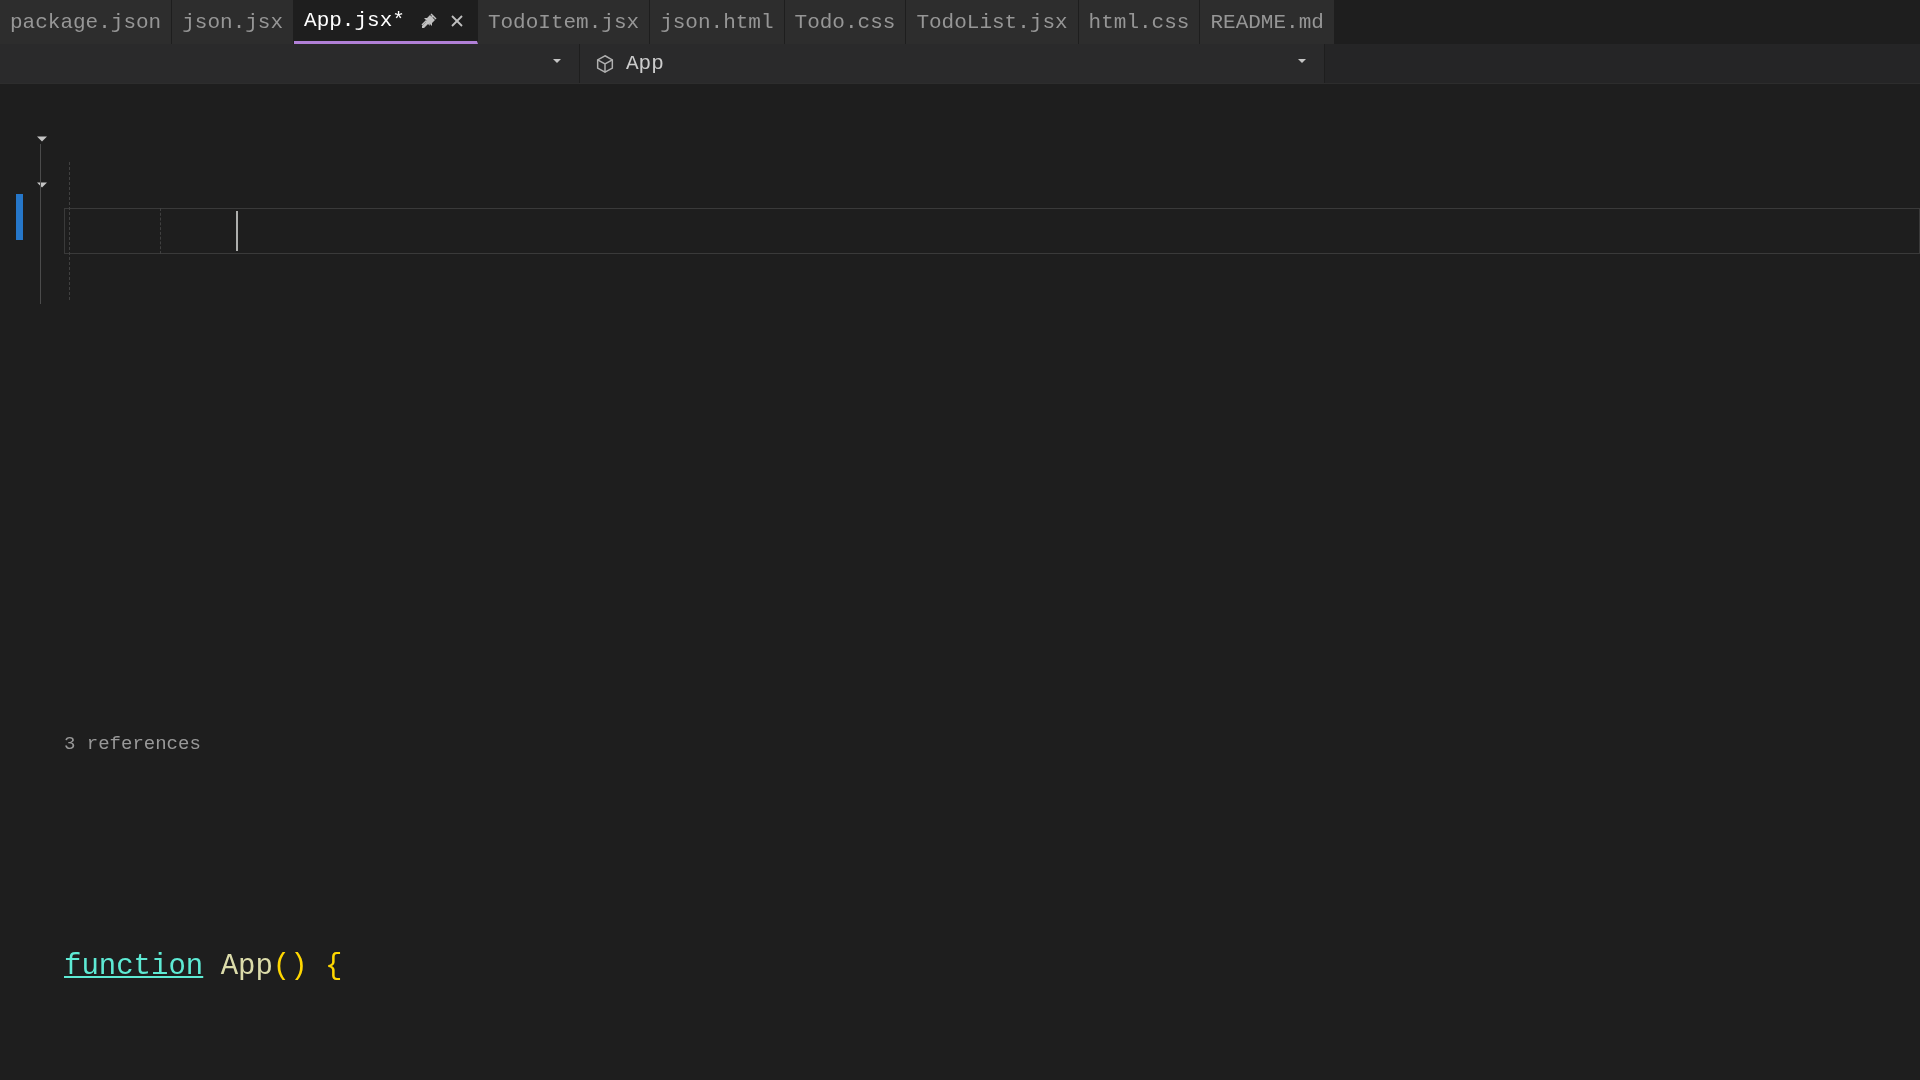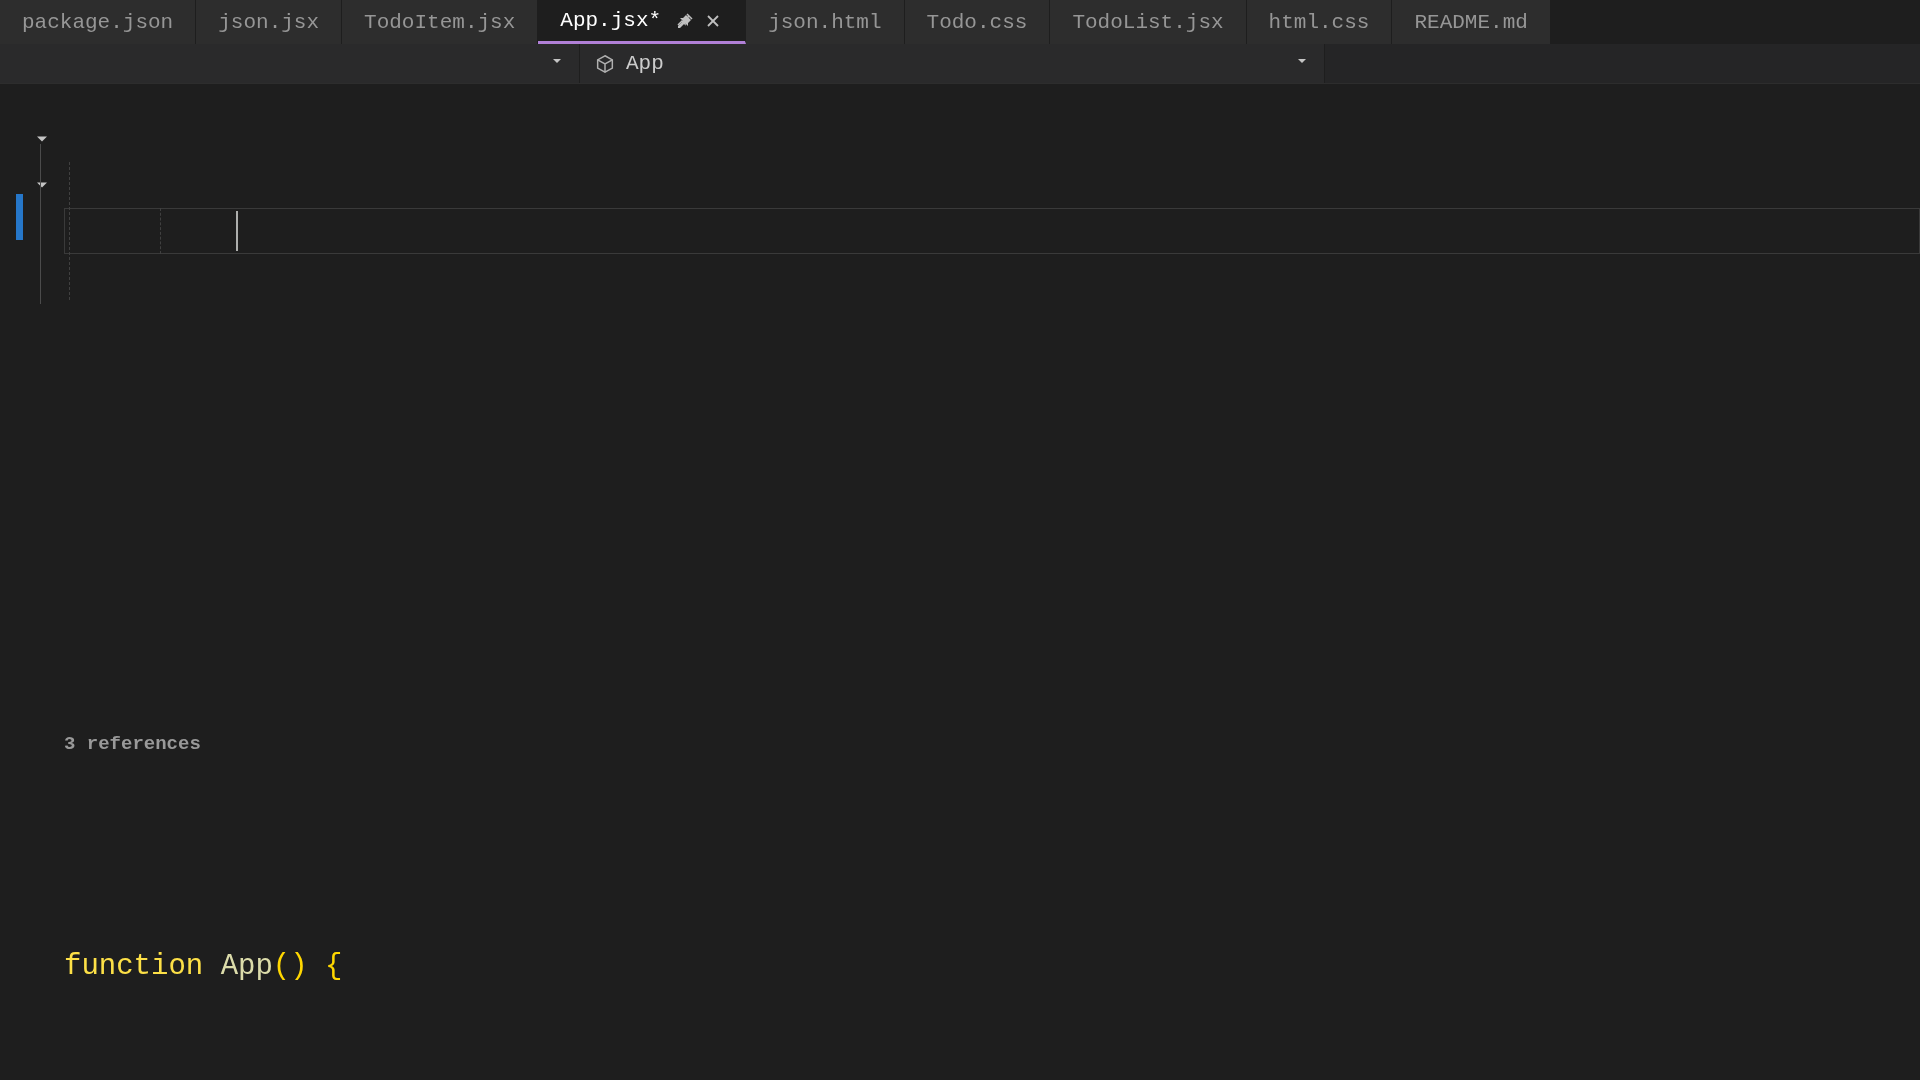--- a/index.html
+++ b/index.html
@@ -15,21 +15,21 @@
   
   .tab-bar {
     display: flex;
     height: 44px;
     background: #1e1e1e;
     align-items: stretch;
   }
   .tab {
     display: flex;
     align-items: center;
-    padding: 0 22px;
+    padding: 0 10px;
     font-size: 21px;
     color: #969696;
     background: #2d2d2d;
     border-right: 1px solid #1e1e1e;
     cursor: pointer;
     white-space: nowrap;
   }
   .tab.active {
     background: #1e1e1e;
     color: #ffffff;
@@ -117,21 +117,20 @@
     align-items: center;
     position: relative;
   }
   .codelens {
     height: 32px;
     font-size: 19px;
     color: #999999;
     display: flex;
     align-items: center;
     cursor: pointer;
-    font-weight: bold;
   }
 
   
   .indent-guide {
     position: absolute;
     top: 0; bottom: 0;
     border-left: 1px dashed #404040;
   }
 
   
@@ -147,63 +146,63 @@
   
   .cursor {
     position: absolute;
     width: 2px;
     height: 40px;
     background: #aeafad;
     top: 3px;
   }
 
   
-  .kw-blue { color: #fde047; }       
+  .kw-blue { color: #5eead4; text-decoration: underline; }       
   .fn-yellow { color: #dcdcaa; }     
   .paren-yellow { color: #ffd700; }
   .brace-yellow { color: #ffd700; }
 
   .fold-line {
     position: absolute;
     left: 40px;
     width: 1px;
     background: #4b4b4b;
   }
 </style>
 </head>
 <body>
 
 <div class="tab-bar">
   <div class="tab">
     <span>package.json</span>
   </div>
   <div class="tab">
     <span>json.jsx</span>
-  </div>
-  <div class="tab">
-    <span>TodoItem.jsx</span>
   </div>
   <div class="tab active">
     <span>App.jsx*</span>
     <span class="tab-icons">
       <span class="tab-icon">
         <svg viewBox="0 0 16 16" fill="none" stroke="currentColor" stroke-width="1.5">
           <path d="M9 2 L14 7 L11 10 L11 13 L8 10 L3 15 L1 15 L1 13 L6 8 L3 5 L6 5 Z" fill="currentColor" stroke="none" transform="rotate(0 8 8)"></path>
           <path d="M10 1 L15 6 M12 3 L8 7 L8 11 L5 8 L1 12" stroke="currentColor" fill="none"></path>
         </svg>
       </span>
       <span class="tab-icon">
         <svg viewBox="0 0 16 16" stroke="currentColor" stroke-width="1.8">
           <line x1="3" y1="3" x2="13" y2="13"></line>
           <line x1="13" y1="3" x2="3" y2="13"></line>
         </svg>
       </span>
     </span>
   </div>
   <div class="tab">
+    <span>TodoItem.jsx</span>
+  </div>
+  <div class="tab">
     <span>json.html</span>
   </div>
   <div class="tab">
     <span>Todo.css</span>
   </div>
   <div class="tab">
     <span>TodoList.jsx</span>
   </div>
   <div class="tab">
     <span>html.css</span>

